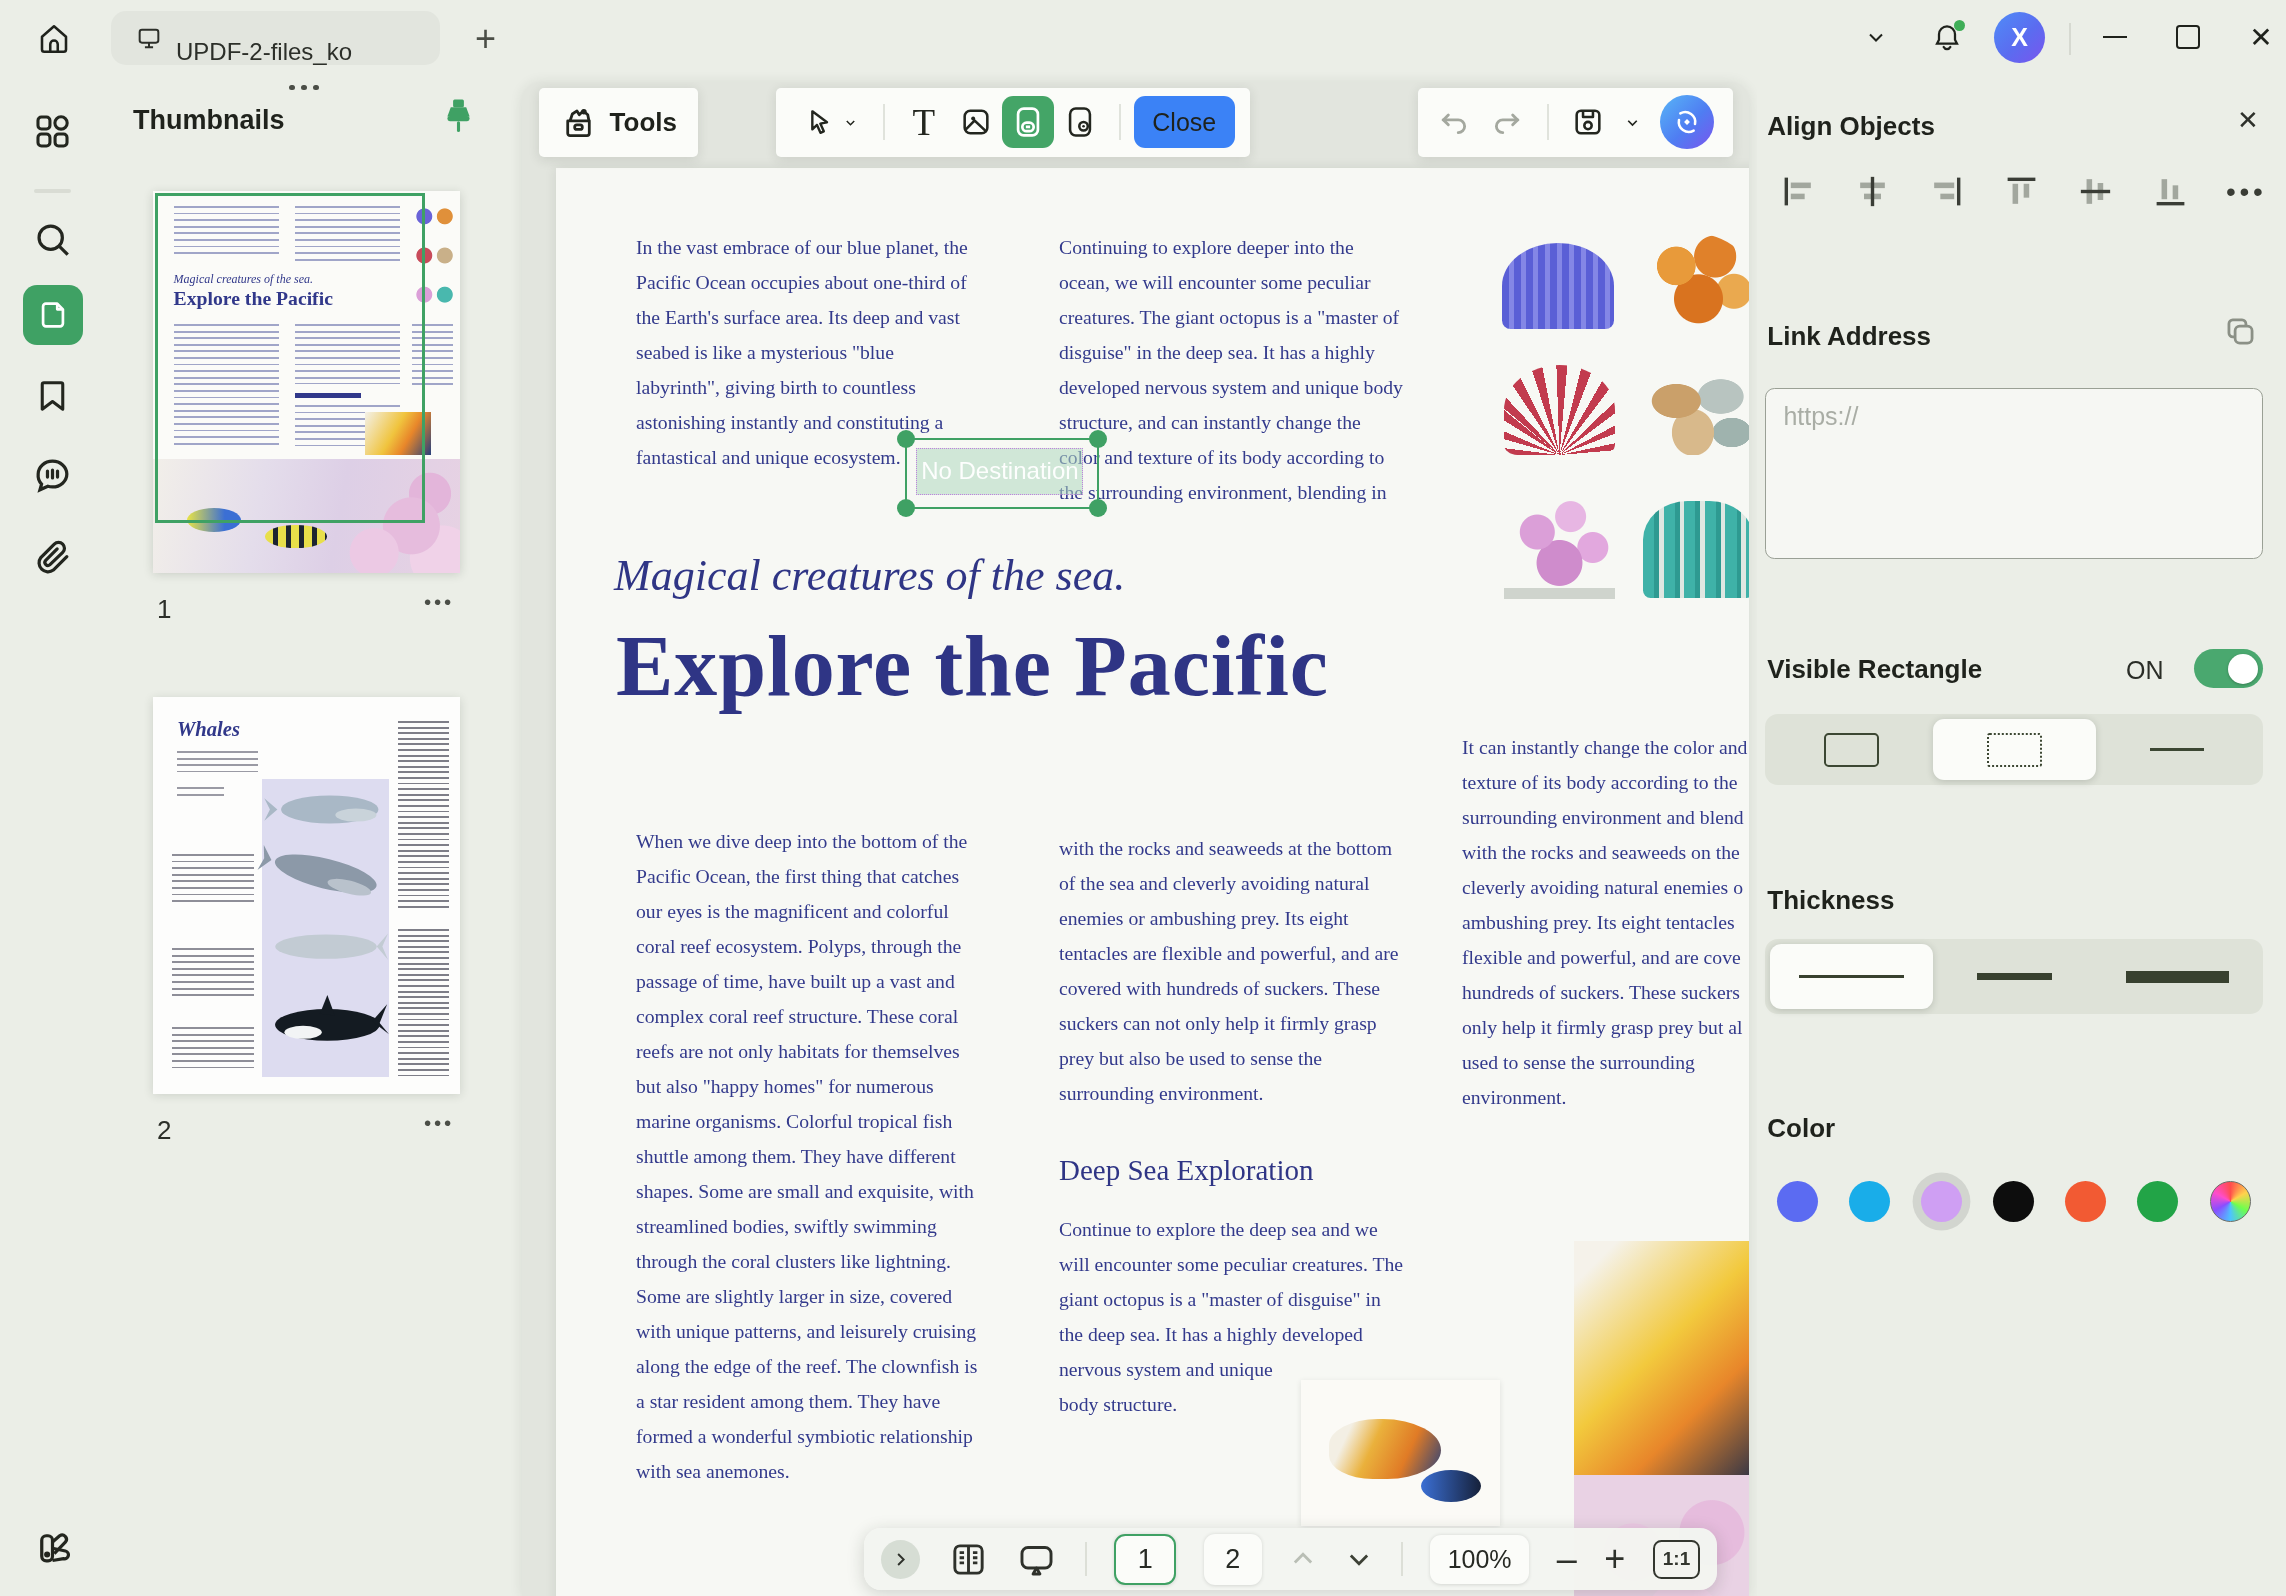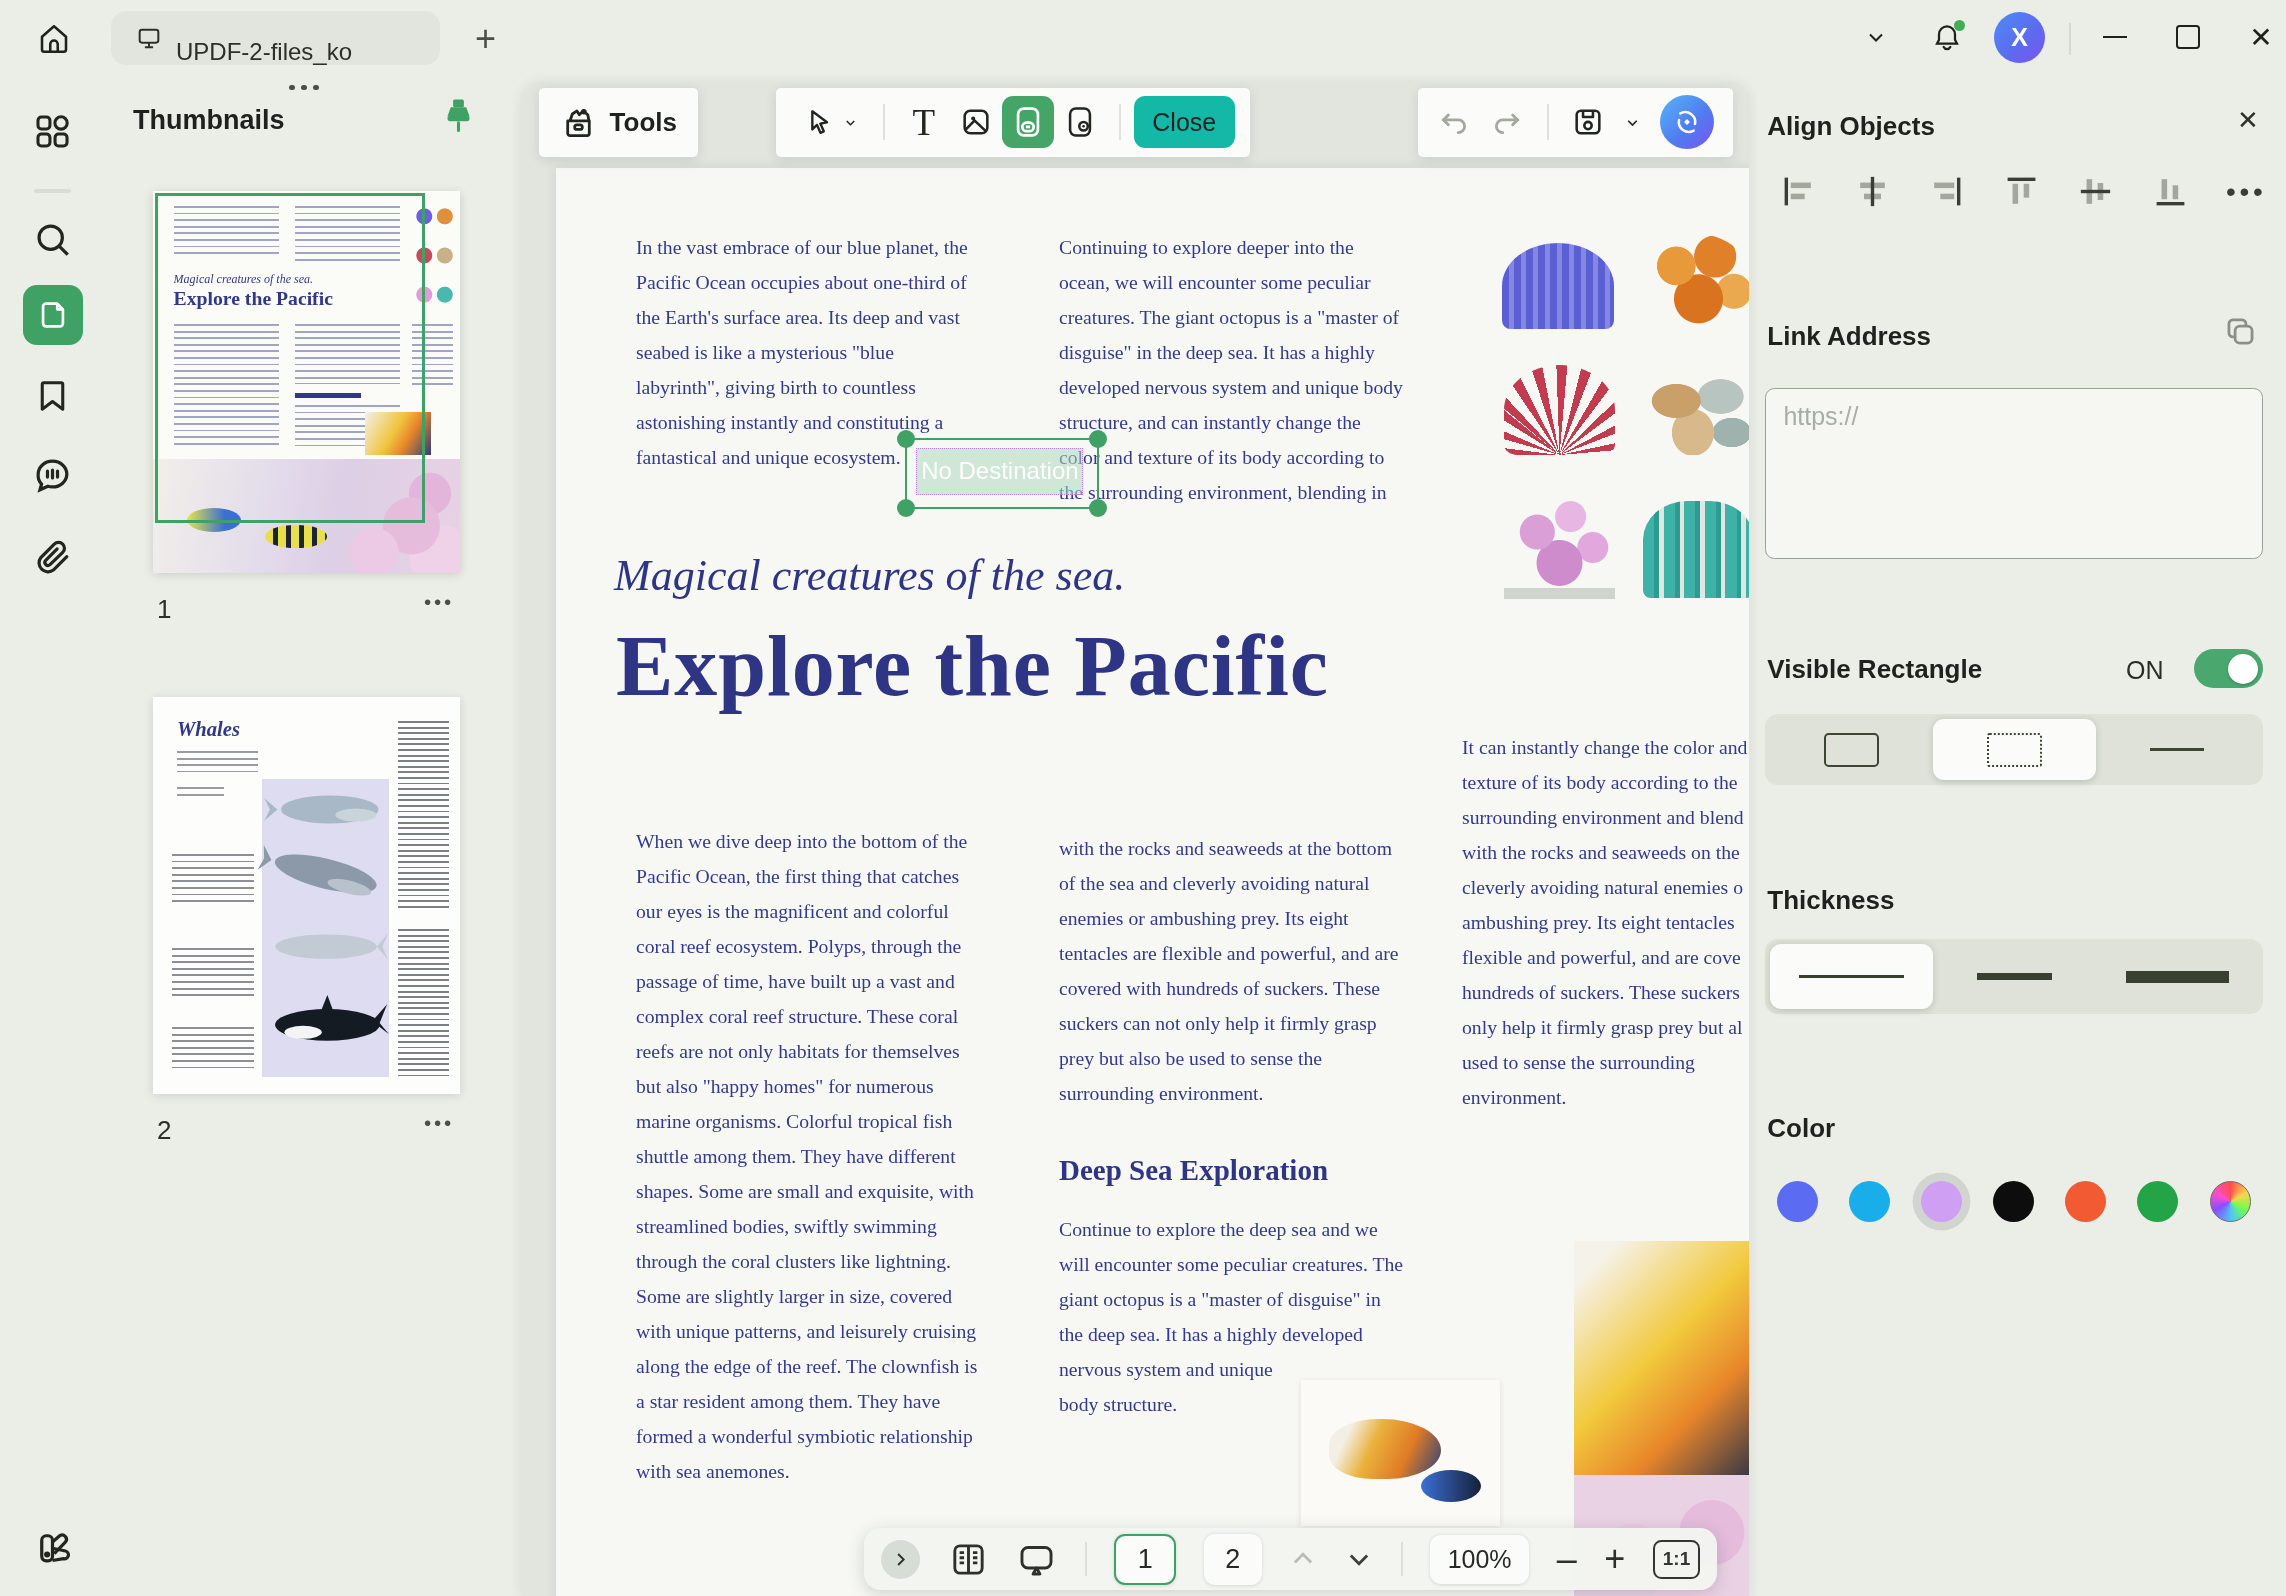--- a/index.html
+++ b/index.html
@@ -309,21 +309,21 @@
 formed a wonderful symbiotic relationship
 with sea anemones.</div>
       <div class="abs doccol" style="left:503px;top:663px;">with the rocks and seaweeds at the bottom
 of the sea and cleverly avoiding natural
 enemies or ambushing prey. Its eight
 tentacles are flexible and powerful, and are
 covered with hundreds of suckers. These
 suckers can not only help it firmly grasp
 prey but also be used to sense the
 surrounding environment.</div>
-      <div class="abs" style="left:503px;top:986px;font-family:'Liberation Serif',serif;font-weight:bold;font-size:29px;color:#2f3585;">Deep Sea Exploration</div>
+      <div class="abs" style="left:503px;top:986px;font-family:'Liberation Serif',serif;font-weight:normal;font-size:29px;color:#2f3585;">Deep Sea Exploration</div>
       <div class="abs doccol" style="left:503px;top:1044px;">Continue to explore the deep sea and we
 will encounter some peculiar creatures. The
 giant octopus is a "master of disguise" in
 the deep sea. It has a highly developed
 nervous system and unique
 body structure.</div>
       <div class="abs doccol" style="left:906px;top:562px;width:309px;overflow:hidden;">It can instantly change the color and
 texture of its body according to the
 surrounding environment and blend
 with the rocks and seaweeds on the
@@ -408,21 +408,21 @@
       <div class="toolbtn">
         <span>
           <svg width="34" height="34" viewBox="0 0 24 24" fill="none" stroke="#23261f" stroke-width="1.8">
               <rect x="5" y="2.5" width="14" height="19" rx="4"></rect>
               <circle cx="14.5" cy="15" r="3"></circle>
               <circle cx="14.5" cy="15" r="0.9" fill="#23261f" stroke="none"></circle>
             </svg>
         </span>
       </div>
       <div class="tdiv"></div>
-      <div class="chip" style="width:101px;height:52px;background:#14b8a6;box-shadow:none;">
+      <div class="chip" style="width:101px;height:52px;background:#3b82f6;box-shadow:none;">
         <span style="font-size:25px;color:#1f221c;">Close</span>
       </div>
     </div>
 
     <div class="abs tgroup" style="left:896px;top:5.6px;padding:0 19px;gap:19px;">
       <span>
         <svg width="34" height="34" viewBox="0 0 24 24" fill="none" stroke="#a4a89f" stroke-width="2" stroke-linecap="round">
             <path d="M8 7 4.5 10.5 8 14"></path>
             <path d="M4.5 10.5H15a4.5 4.5 0 0 1 0 9"></path>
           </svg>

